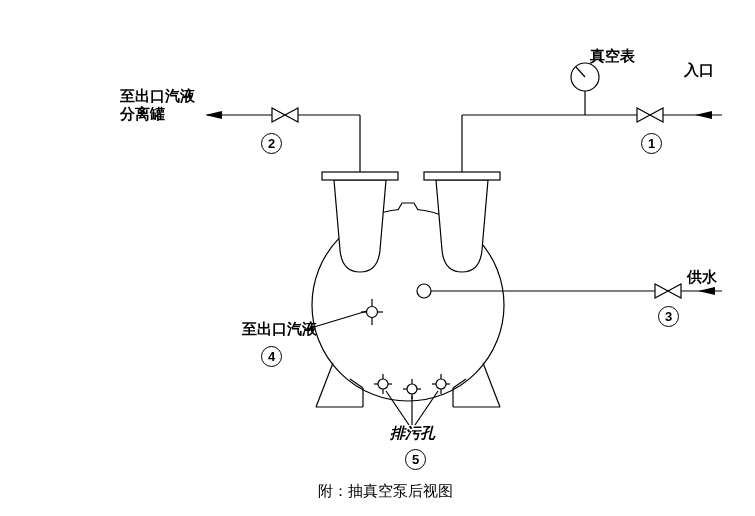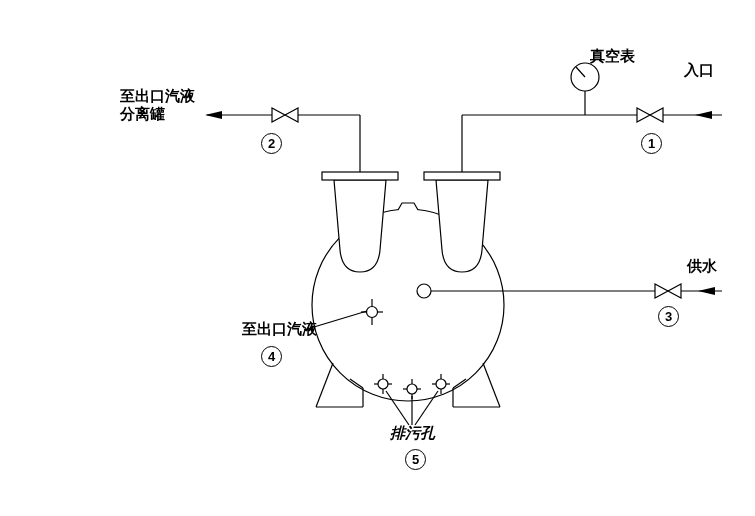--- a/index.html
+++ b/index.html
@@ -114,30 +114,31 @@
     </g>
   </svg>
 
   <div class="label bold" style="left:590px; top:31px;margin-top:16px;">真空表</div>
 
   <div class="label bold" style="left:684px; top:61px;">入口</div>
 
   <div class="label bold" style="left:120px; top:87px;">至出口汽液
 分离罐</div>
 
-  <div class="label bold" style="left:687px; top:257px;">供水</div>
+  <div class="label bold" style="left:687px; top:268px;">供水</div>
 
   <div class="label bold" style="left:242px; top:320px;">至出口汽液</div>
 
   <div class="label bold" style="left:390px; top:424px;font-style:italic;">排污孔</div>
 
   <div class="callout" style="left:261px; top:133px;">2</div>
 
   <div class="callout" style="left:641px; top:133px;">1</div>
 
   <div class="callout" style="left:658px; top:306px;">3</div>
 
   <div class="callout" style="left:261px; top:346px;">4</div>
 
   <div class="callout" style="left:405px; top:449px;">5</div>
 
+  <div class="caption" style="left:318px; top:482px;">附：抽真空泵后视图</div>
 
 </div>
 
 </body></html>

